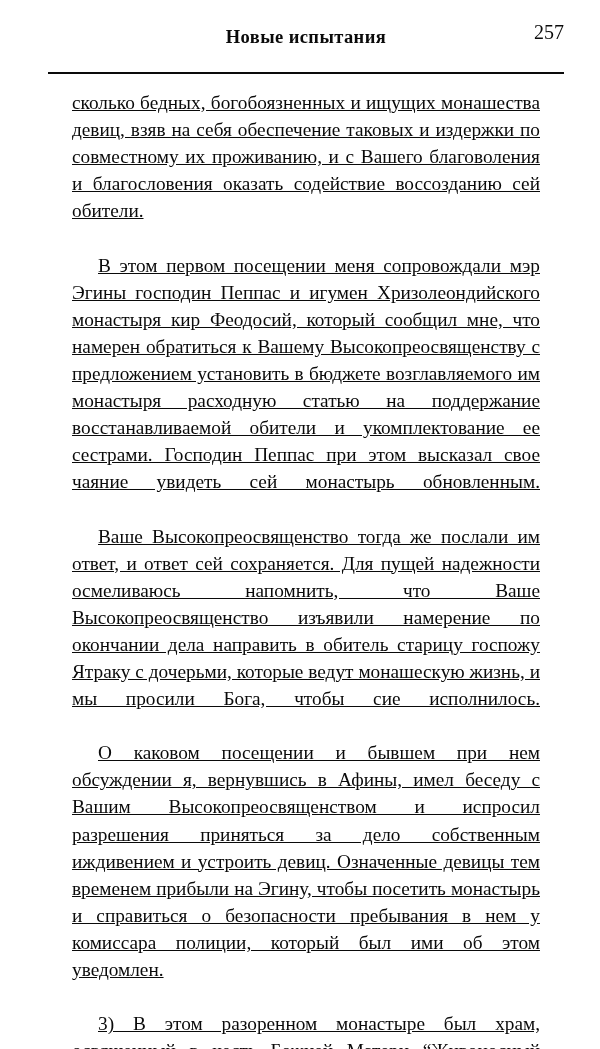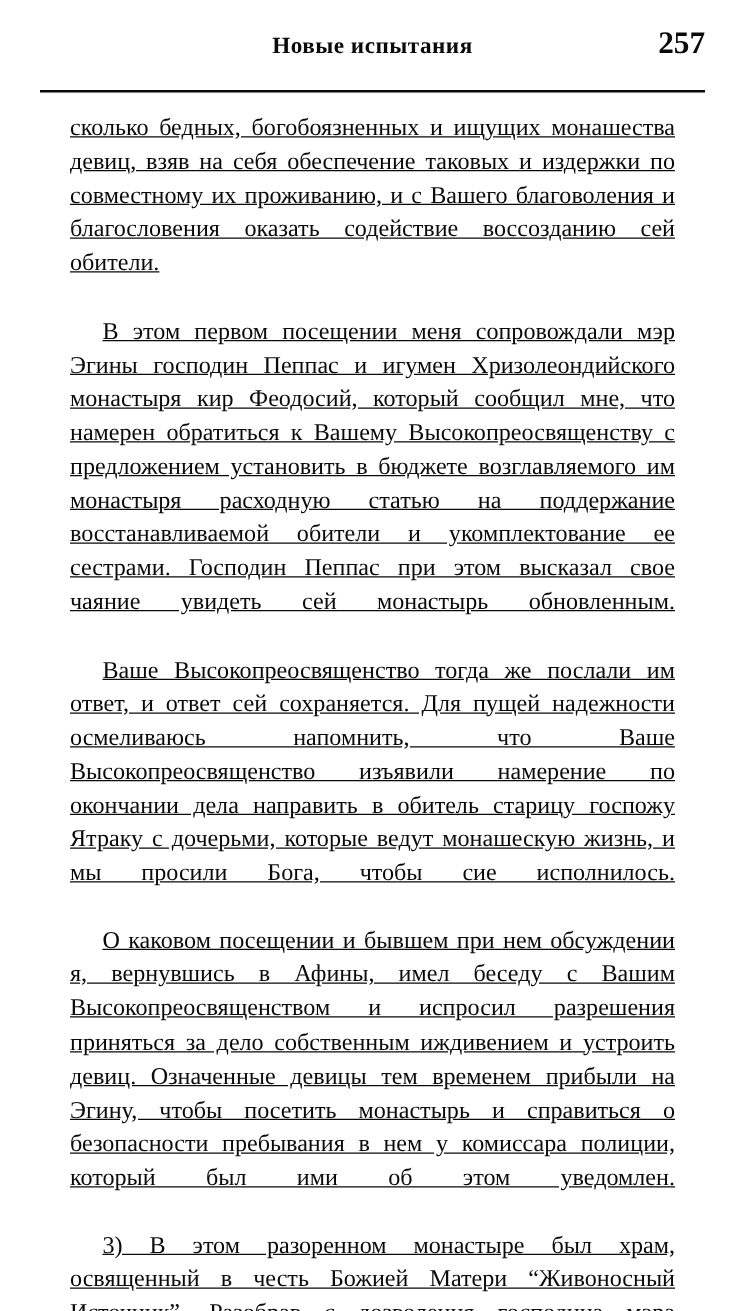--- a/index.html
+++ b/index.html
@@ -12,21 +12,21 @@
     height: 1049px;
     overflow: hidden;
     font-family: "Liberation Serif", serif;
     color: #0a0a0a;
   }
   .page {
     position: relative;
     width: 600px;
     height: 936px;
     box-sizing: border-box;
-    padding: 22px 36px 0 32px;
+    padding: 22px 36px 0 48px;
   }
   .header {
     position: relative;
     height: 44px;
     display: flex;
     align-items: flex-start;
     justify-content: center;
   }
   .header-title {
     font-family: "Liberation Serif", serif;
@@ -34,22 +34,22 @@
     font-weight: 700;
     letter-spacing: 0.4px;
     line-height: 1;
     padding-top: 6px;
   }
   .page-number {
     position: absolute;
     right: 0;
     top: 0;
     font-family: "Liberation Serif", serif;
-    font-size: 25px;
-    font-weight: 700;
+    font-size: 20px;
+    font-weight: 400;
     line-height: 1;
   }
   .rule {
     height: 2px;
     background: #0a0a0a;
     margin: 6px 0 0 0;
   }
   .body-text {
     margin-top: 15px;
     padding: 0 24px 0 24px;

